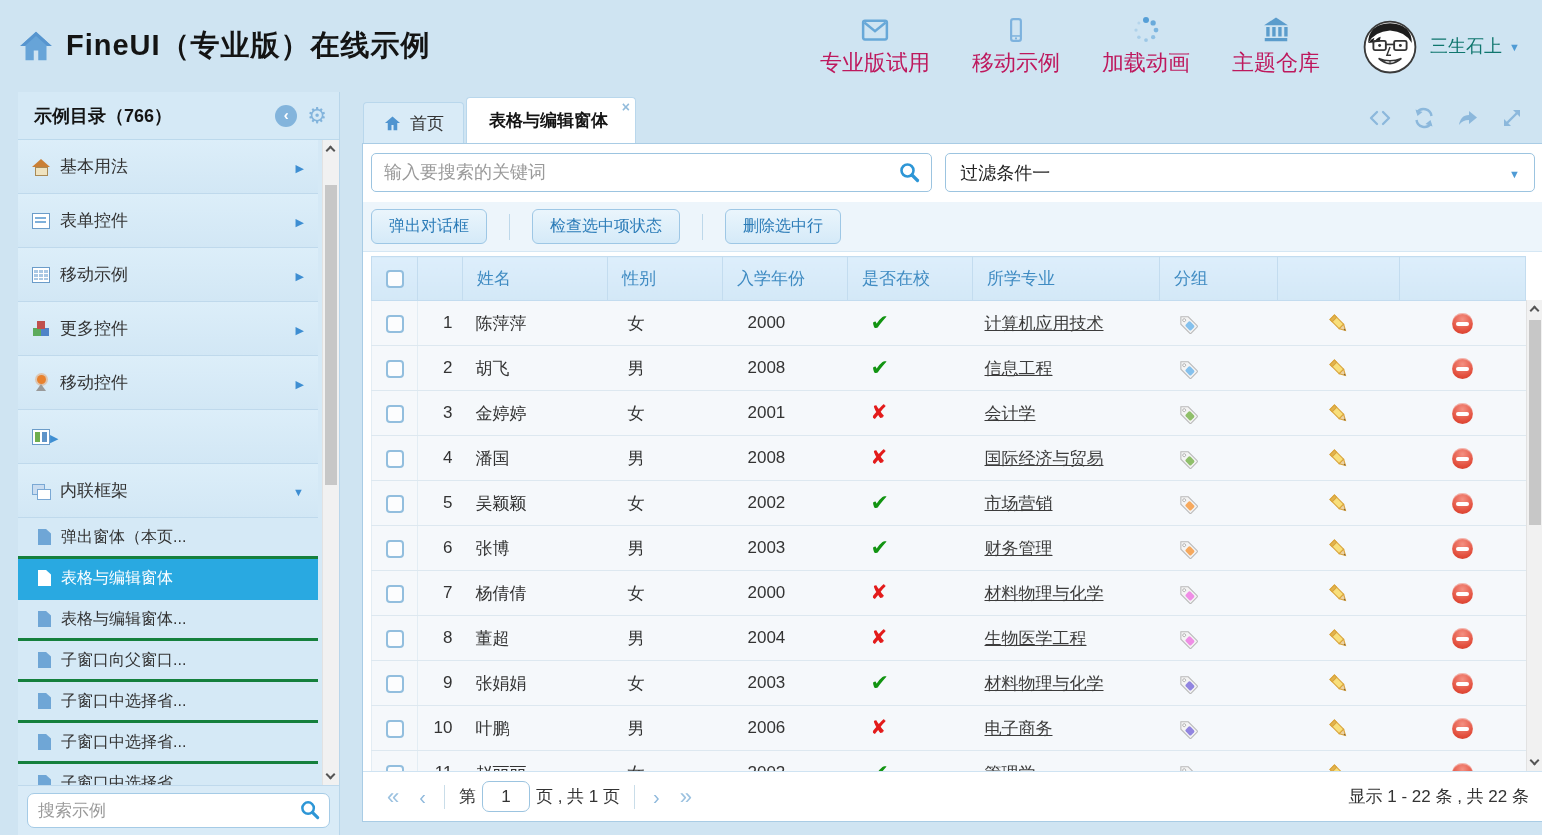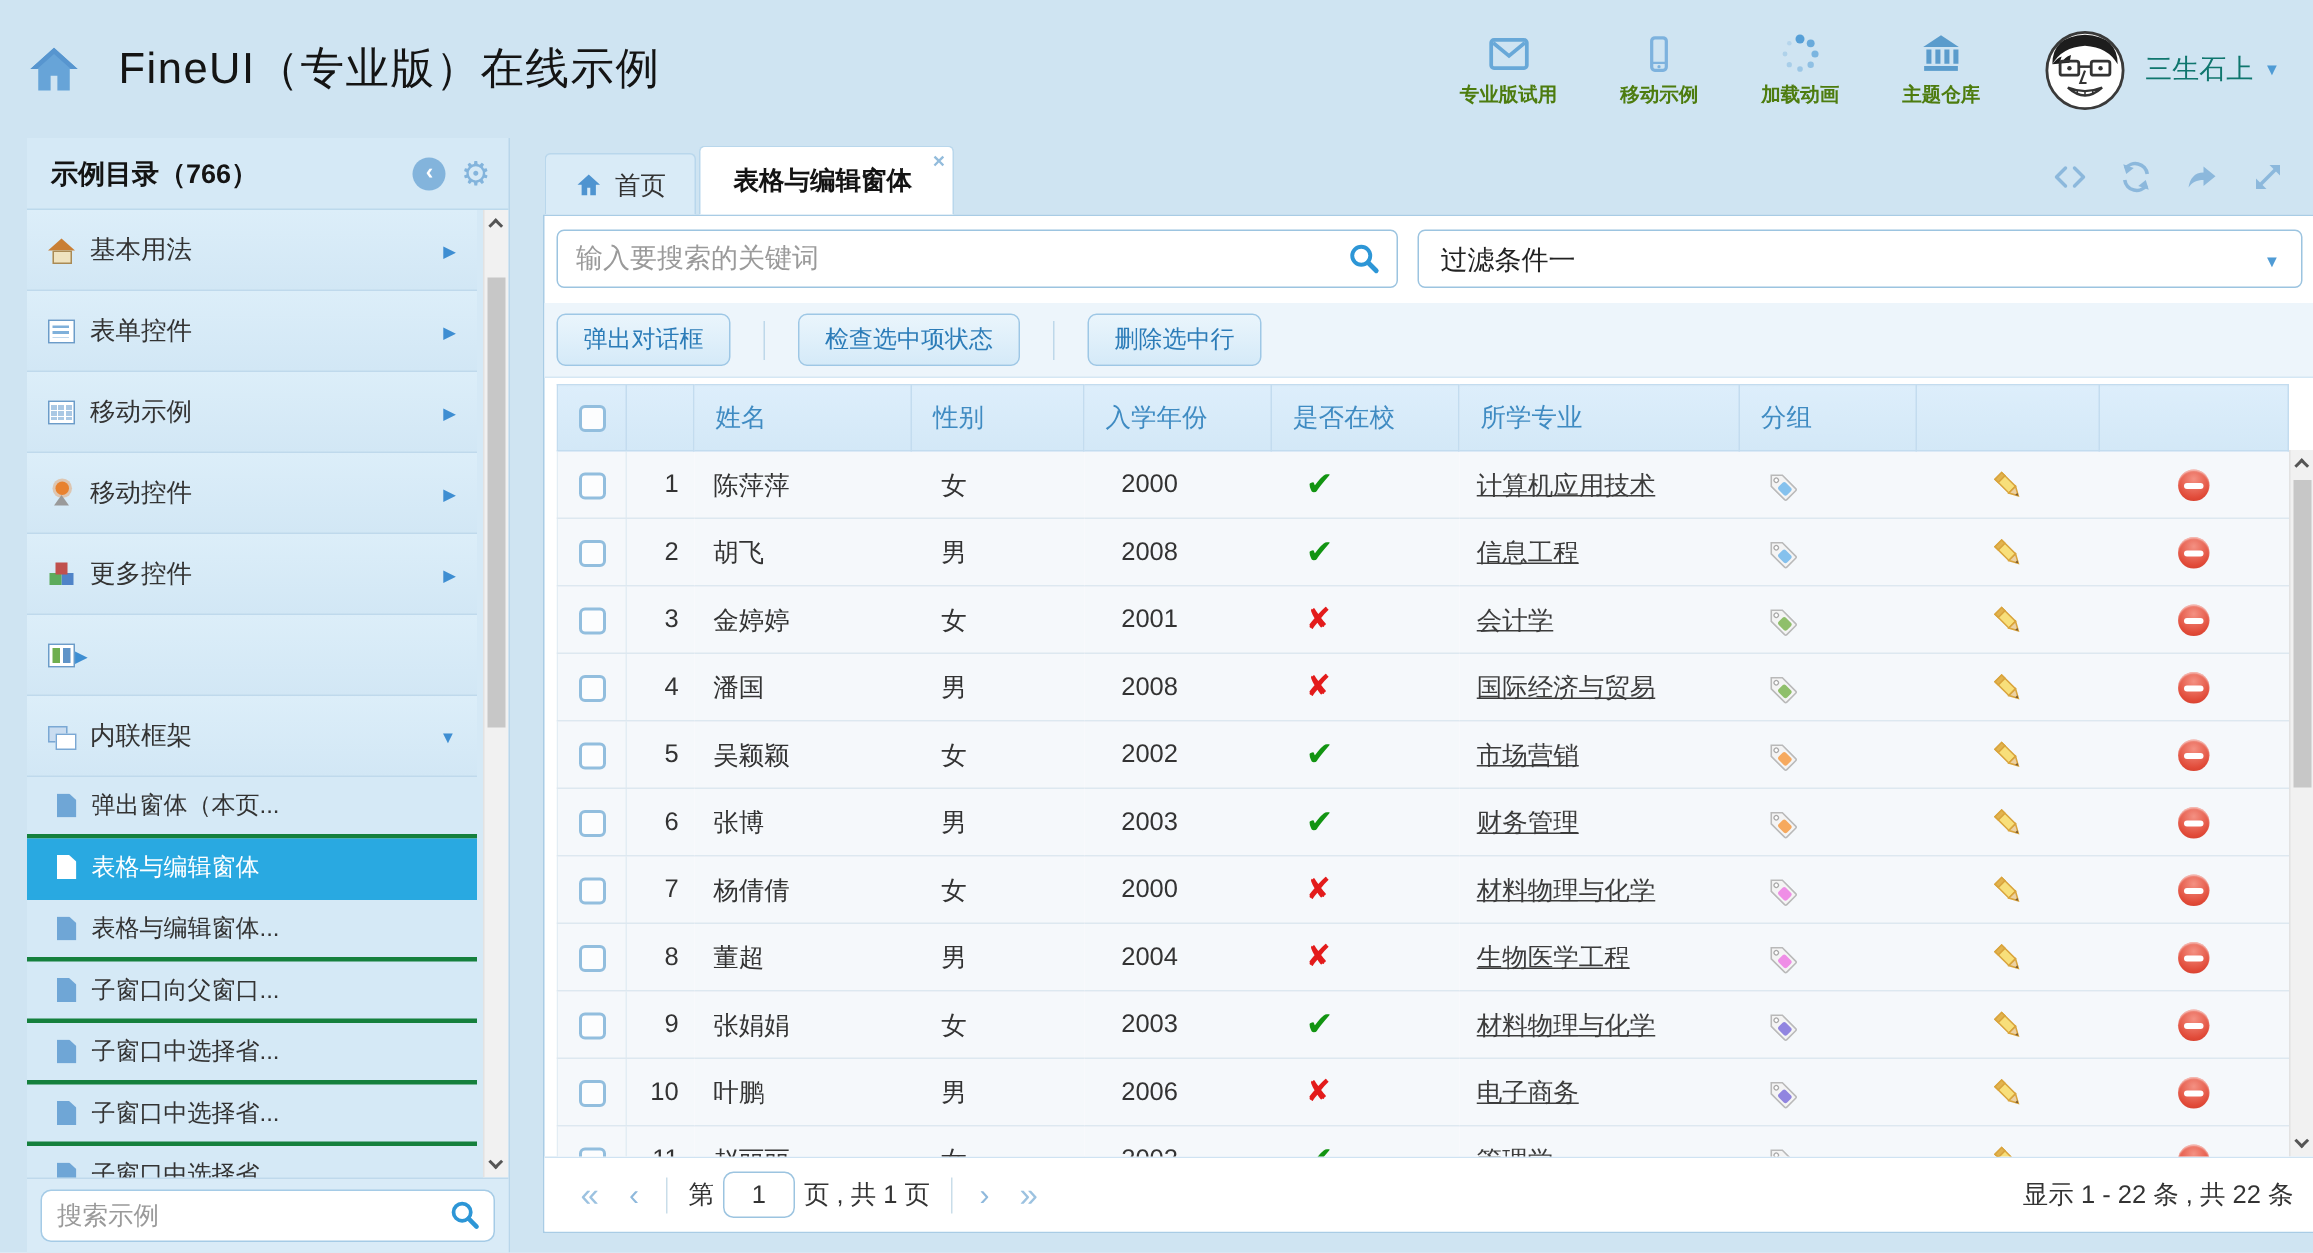--- a/index.html
+++ b/index.html
@@ -1,25 +1,25 @@
 <!DOCTYPE html>
 <html><head>
 <meta charset="utf-8">
 <style>
 *{margin:0;padding:0;box-sizing:border-box;font-family:"Liberation Sans","DejaVu Sans",sans-serif;}
 html,body{width:1542px;height:835px;overflow:hidden;background:#cfe4f2;}
 .app{width:1542px;height:835px;display:flex;flex-direction:column;}
 
 .hdr{height:92px;background:#cfe4f2;display:flex;align-items:center;flex:none;}
 .logo-home{margin-left:18px;flex:none;}
-.hdr-title{font-size:29px;font-weight:normal;color:#141414;margin-left:25px;letter-spacing:1px;}
+.hdr-title{font-size:29px;font-weight:bold;color:#141414;margin-left:12px;letter-spacing:1px;}
 .hdr-sp{flex:1;}
 .nav-item{display:flex;flex-direction:column;align-items:center;margin-right:42px;cursor:pointer;}
 .nav-item svg{height:30px;}
-.nav-label{font-size:13px;color:#4d7c0f;margin-top:3px;font-weight:bold;}
+.nav-label{font-size:22px;color:#be185d;margin-top:3px;}
 .avatar{width:56px;height:56px;flex:none;margin-right:12px;}
 .user{display:flex;align-items:center;margin-right:22px;cursor:pointer;}
 .user-name{font-size:18px;color:#0f766e;}
 .caret{margin-left:7px;}
 .caret::before{content:"▼";font-size:11px;color:#4f9bd5;}
 
 .cols{flex:1;display:flex;min-height:0;margin-left:18px;}
 
 .sb{width:322px;flex:none;display:flex;flex-direction:column;background:#d5e9f6;border-right:1px solid #b9d6ea;}
 .sb-title{height:48px;flex:none;display:flex;align-items:center;padding:0 12px 0 16px;border-bottom:1px solid #bcd9ec;}
@@ -226,28 +226,28 @@
                 <span class="chev"></span>
               </div>
 
               <div class="group">
                 <span class="gi i-table"></span>
                 <span class="glabel">移动示例</span>
                 <span class="chev"></span>
               </div>
 
               <div class="group">
+                <span class="gi i-cubes"></span>
+                <span class="glabel">更多控件</span>
+                <span class="chev"></span>
+              </div>
+
+              <div class="group">
                 <span class="gi i-mobile"></span>
                 <span class="glabel">移动控件</span>
-                <span class="chev"></span>
-              </div>
-
-              <div class="group">
-                <span class="gi i-cubes"></span>
-                <span class="glabel">更多控件</span>
                 <span class="chev"></span>
               </div>
 
               <div class="group">
                 <span class="gi i-layout"></span>
                 <span class="chev"></span>
               </div>
 
               <div class="group">
                 <span class="gi i-frames"></span>

